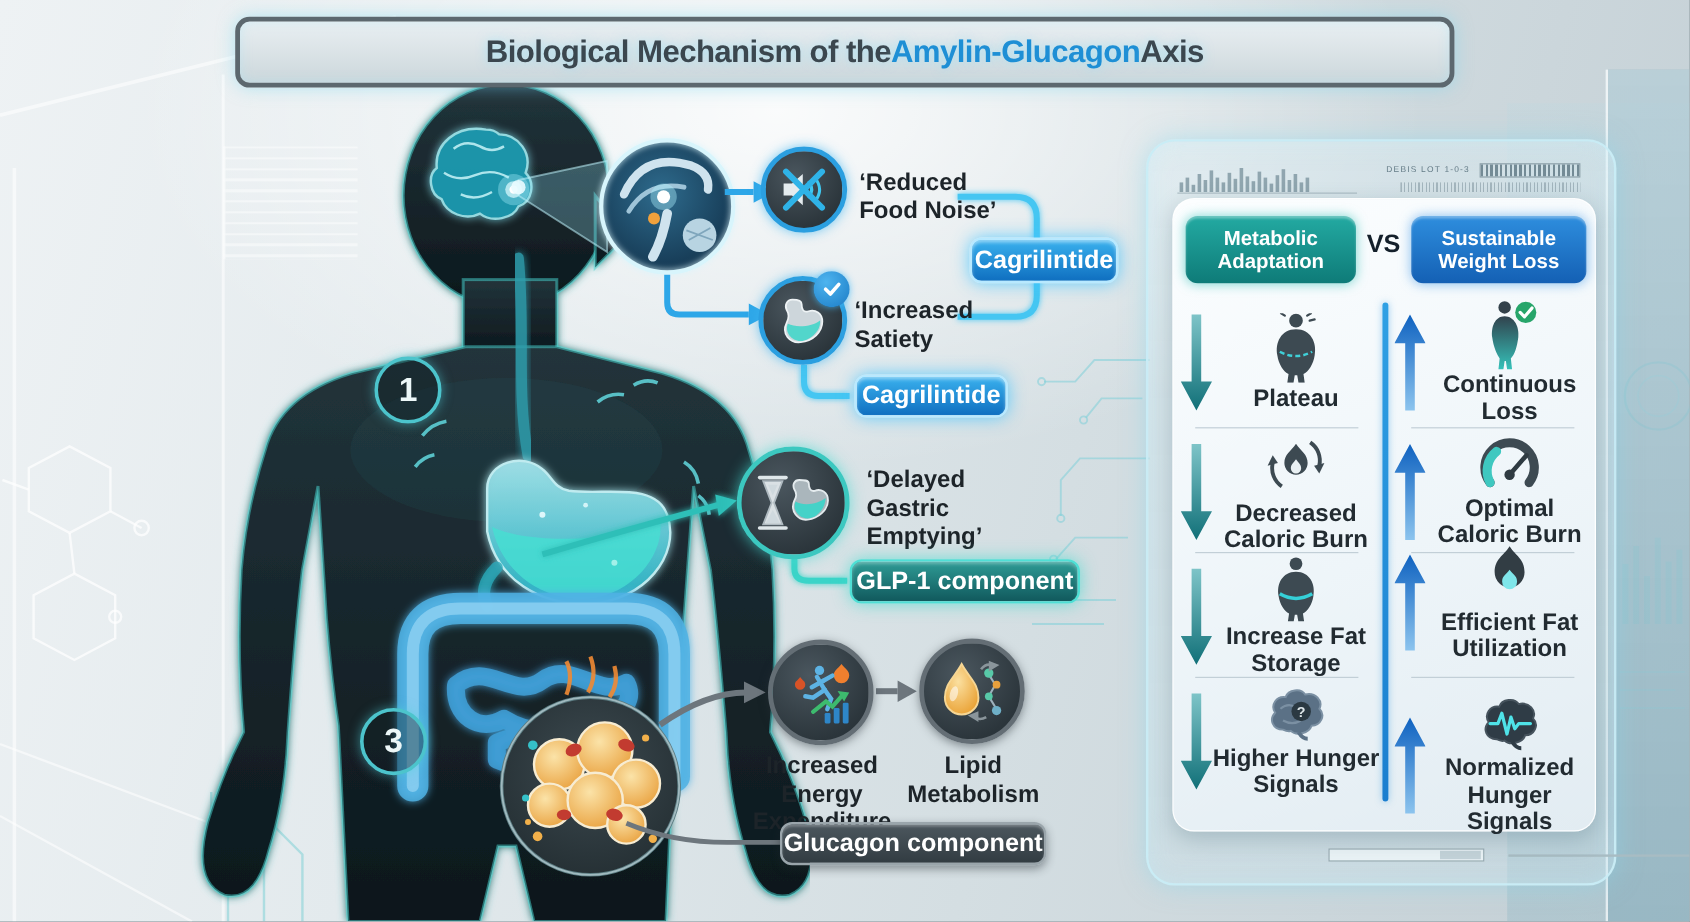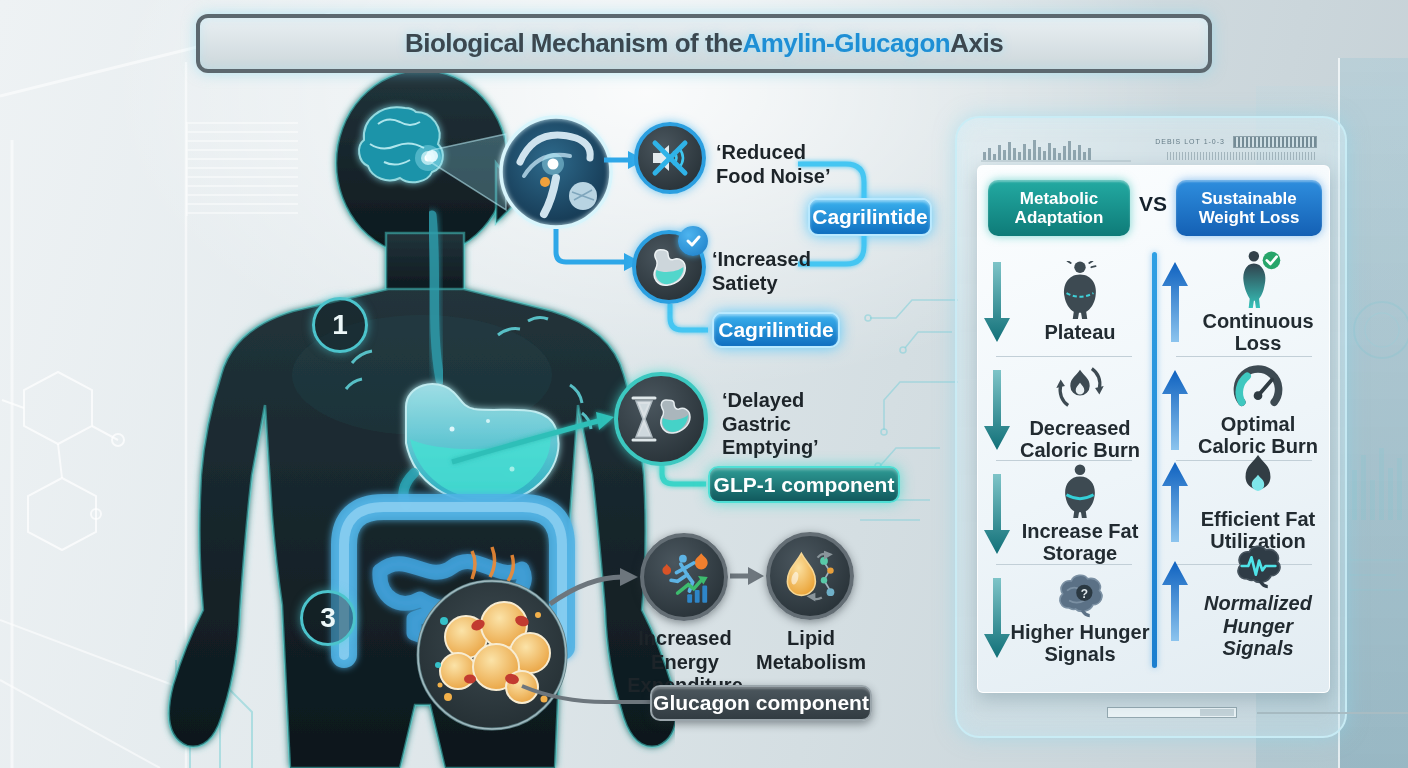--- a/index.html
+++ b/index.html
@@ -63,21 +63,21 @@
     box-shadow:0 0 10px rgba(80,210,220,.55);
     display:flex;align-items:center;justify-content:center;
     color:#ecf7f8;font-size:28px;font-weight:600;}
 
   
   .panel-outer{position:absolute;left:955px;top:116px;width:392px;height:622px;
     border:2px solid rgba(200,236,245,.95);border-radius:24px;
     background:linear-gradient(180deg,rgba(222,240,246,.40),rgba(200,226,235,.35));
     box-shadow:0 0 20px rgba(140,215,235,.5), inset 0 0 18px rgba(190,235,248,.35);}
   .panel-inner{position:absolute;left:20px;top:47px;width:353px;height:528px;
-    border-radius:6px;border:1px solid rgba(255,255,255,.9);
+    border-radius:18px;border:1px solid rgba(255,255,255,.9);
     background:linear-gradient(160deg,#fcfeff 0%,#eef5f9 55%,#e2ecf2 100%);
     box-shadow:0 6px 18px rgba(70,100,115,.28);}
   .panel-eq{position:absolute;left:24px;top:18px;width:150px;height:26px;opacity:.75;}
   .panel-hud-text{position:absolute;right:120px;top:20px;font-size:7px;color:#58707c;
     letter-spacing:1px;opacity:.9;}
   .panel-barcode{position:absolute;right:28px;top:18px;width:84px;height:12px;opacity:.8;
     background:repeating-linear-gradient(90deg,#5d7682 0 2px,transparent 2px 4px);
     border:1px solid #7d929c;}
   .panel-barcode2{position:absolute;right:28px;top:34px;width:150px;height:8px;opacity:.55;
     background:repeating-linear-gradient(90deg,#7d929c 0 1px,transparent 1px 3px);}
@@ -654,21 +654,21 @@
         </svg>
         <div class="stack">
           <svg width="46" height="54" viewBox="0 0 44 52">
             <path d="M22 3 c5 8 12 10 12 21 a12 12 0 1 1 -24 0 c0 -11 7 -13 12 -21 z" fill="#323d44"></path>
             <path d="M22 22 c3 4 6 5 6 9.5 a6 6 0 1 1 -12 0 c0 -4.5 3 -5.5 6 -9.5 z" fill="#7fe6ea"></path>
           </svg>
           <div class="lbl">Efficient Fat Utilization</div>
         </div>
       </div>
 
-      <div class="p-row" style="left:182px;top:383px;font-style:italic;">
+      <div class="p-row" style="left:182px;top:420px;">
         <svg class="arr" viewBox="0 0 26 84">
           <path d="M9 82 h8 V26 h9 L13 2 L0 26 h9 Z" fill="url(#gU)"></path>
         </svg>
         <div class="stack">
           <svg width="52" height="48" viewBox="0 0 48 44">
             <path d="M14 34 C6 34 3 26 8 21 C4 15 9 8 16 9 C18 3 28 2 31 7 C39 5 45 12 42 18 C47 23 43 31 36 31 C34 37 24 39 20 35 C18 36 16 35 14 34 Z" fill="#2f3c46" stroke="#46535d" stroke-width="1.5"></path>
             <path d="M26 36 q3 5 7 5" stroke="#2f3c46" stroke-width="3" fill="none"></path>
             <polyline points="9,22 15,22 18,14 22,30 25,17 28,26 31,22 40,22" stroke="#4fe3e8" stroke-width="2.5" fill="none" stroke-linecap="round" stroke-linejoin="round"></polyline>
           </svg>
           <div class="lbl">Normalized Hunger Signals</div>

